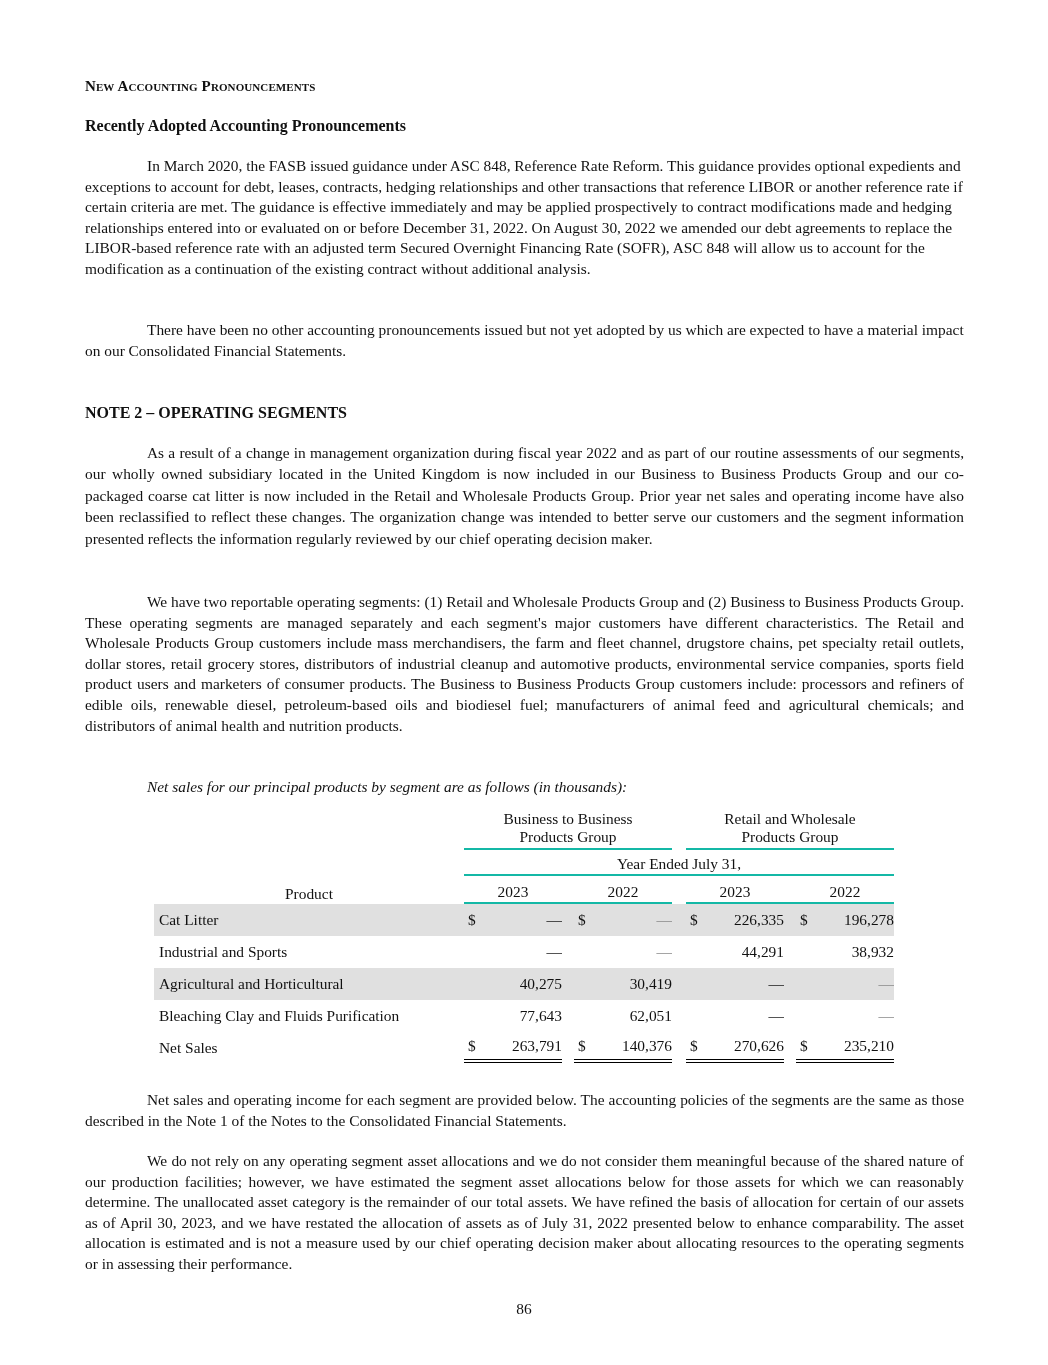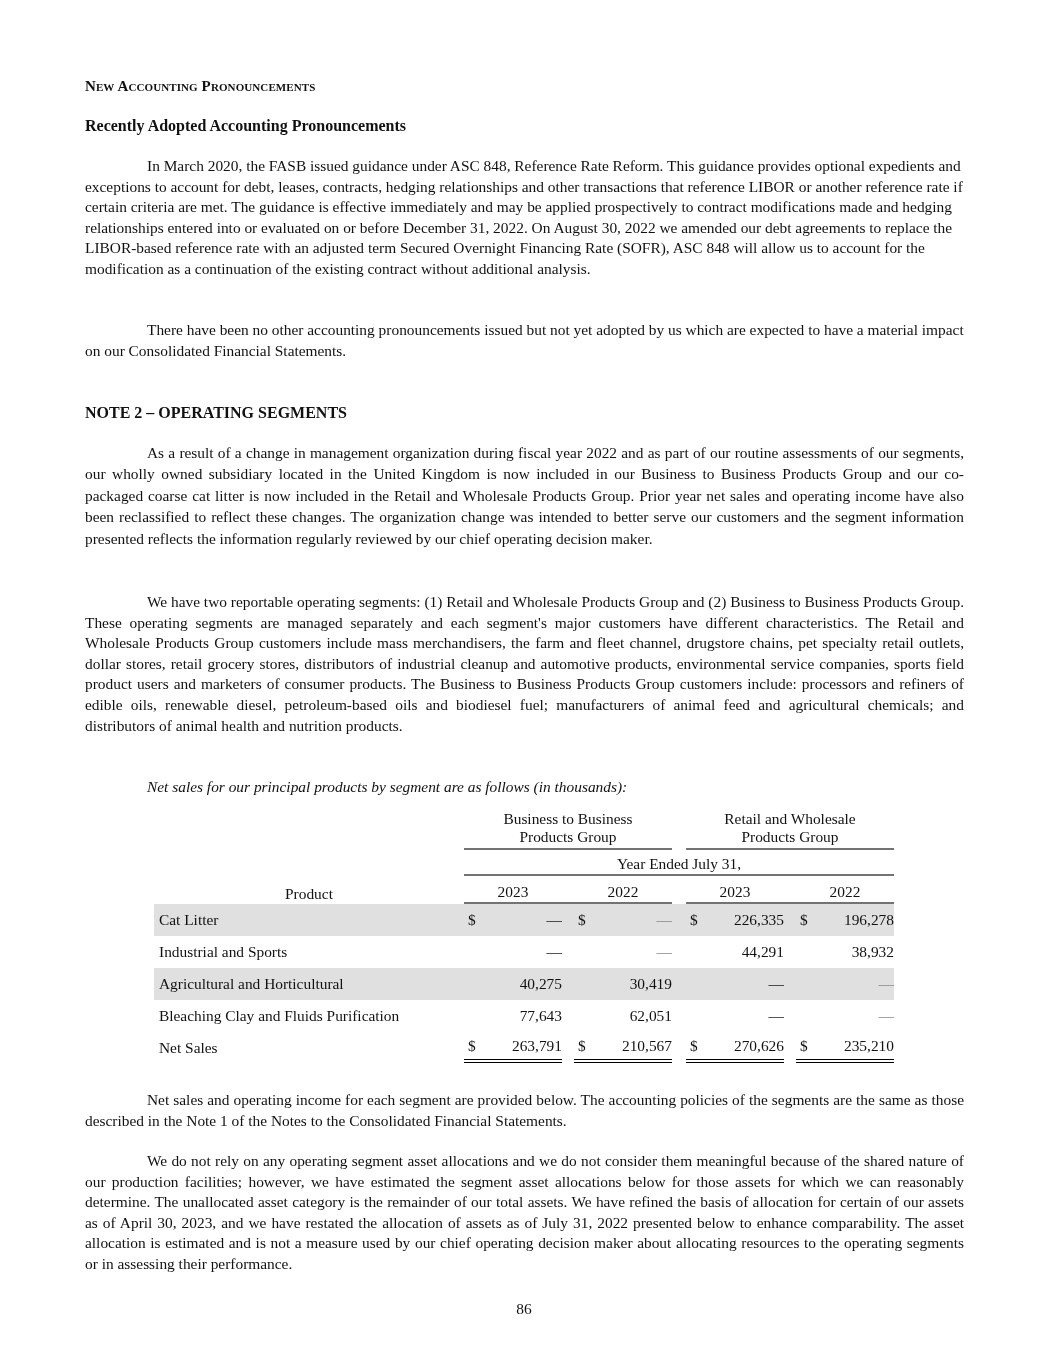--- a/index.html
+++ b/index.html
@@ -18,21 +18,21 @@
   .justify { text-align: justify; }
   .para.left { text-align: left; }
 
   table.seg {
     position: absolute; left: 154px; top: 810px;
     border-collapse: separate; border-spacing: 0;
     font-size: 15.4px; line-height: 20px;
   }
   table.seg td, table.seg th { padding: 0; font-weight: normal; }
   .grp { font-weight: bold; text-align: center; line-height: 18px; padding-bottom: 2px !important; vertical-align: bottom; }
-  .uline { border-bottom: 2px solid #737373; }
+  .uline { border-bottom: 2px solid #14b8a6; }
   .ye { font-weight: bold; text-align: center; height: 24px; vertical-align: bottom; }
   .yr { font-weight: bold; text-align: center; height: 26px; vertical-align: bottom; }
   .prod-h { font-weight: bold; text-align: center; height: 26px; vertical-align: bottom; }
   tr.data td { height: 32px; vertical-align: middle; }
   tr.shade td.c { background: #e0e0e0; }
   td.lbl { padding-left: 5px !important; width: 305px; }
   td.cur { width: 16px; text-align: left; padding-left: 4px !important; }
   td.num { text-align: right; width: 78px; padding-right: 0 !important; }
   td.gap { width: 12px; }
   td.gap2 { width: 14px; }
@@ -153,21 +153,21 @@
     <td class="c num dash-grey">—</td>
   </tr>
 
 
   <tr class="total">
     <td class="lbl">Net Sales</td>
     <td class="c cur b">$</td>
     <td class="c num b">263,791</td>
     <td class="gap"></td>
     <td class="c cur">$</td>
-    <td class="c num">210,567</td>
+    <td class="c num">140,376</td>
     <td class="gap2"></td>
     <td class="c cur b">$</td>
     <td class="c num b">270,626</td>
     <td class="gap"></td>
     <td class="c cur">$</td>
     <td class="c num">235,210</td>
   </tr>
 </tbody>
   </table>
 

